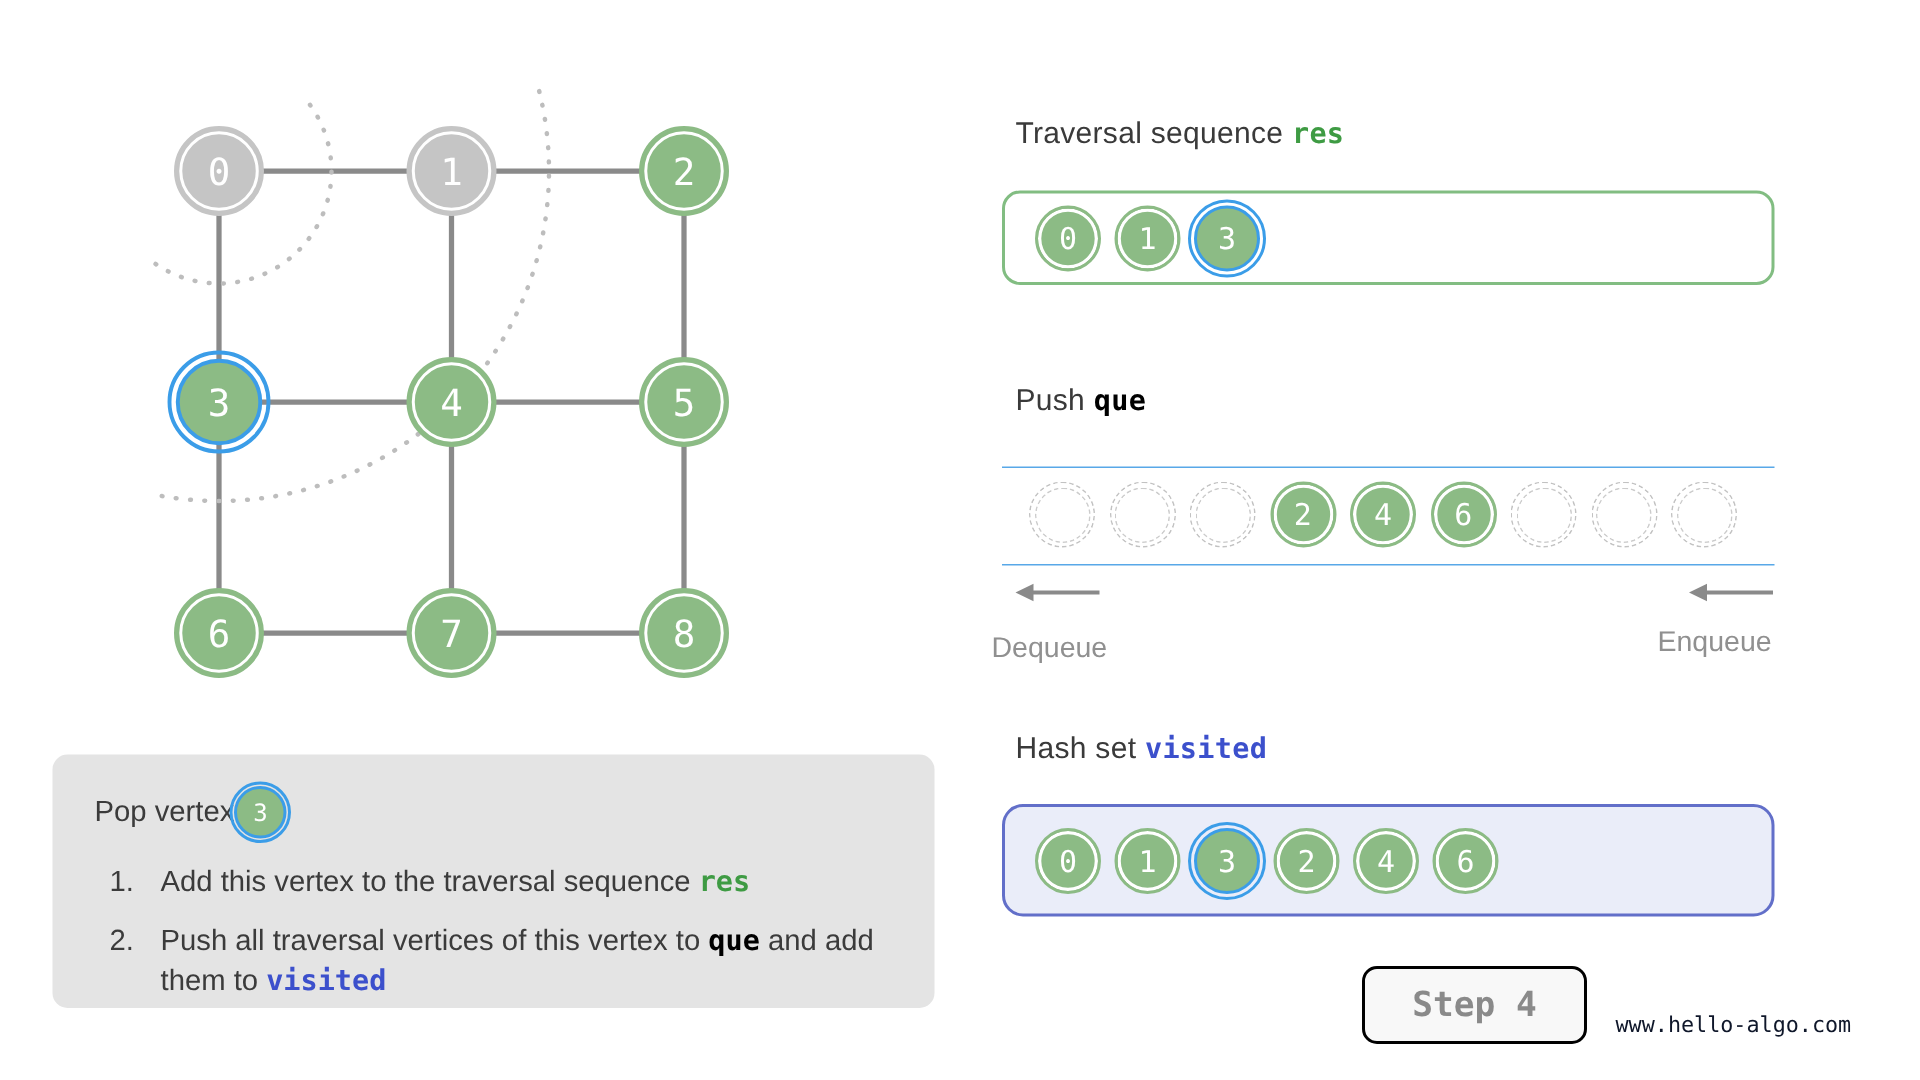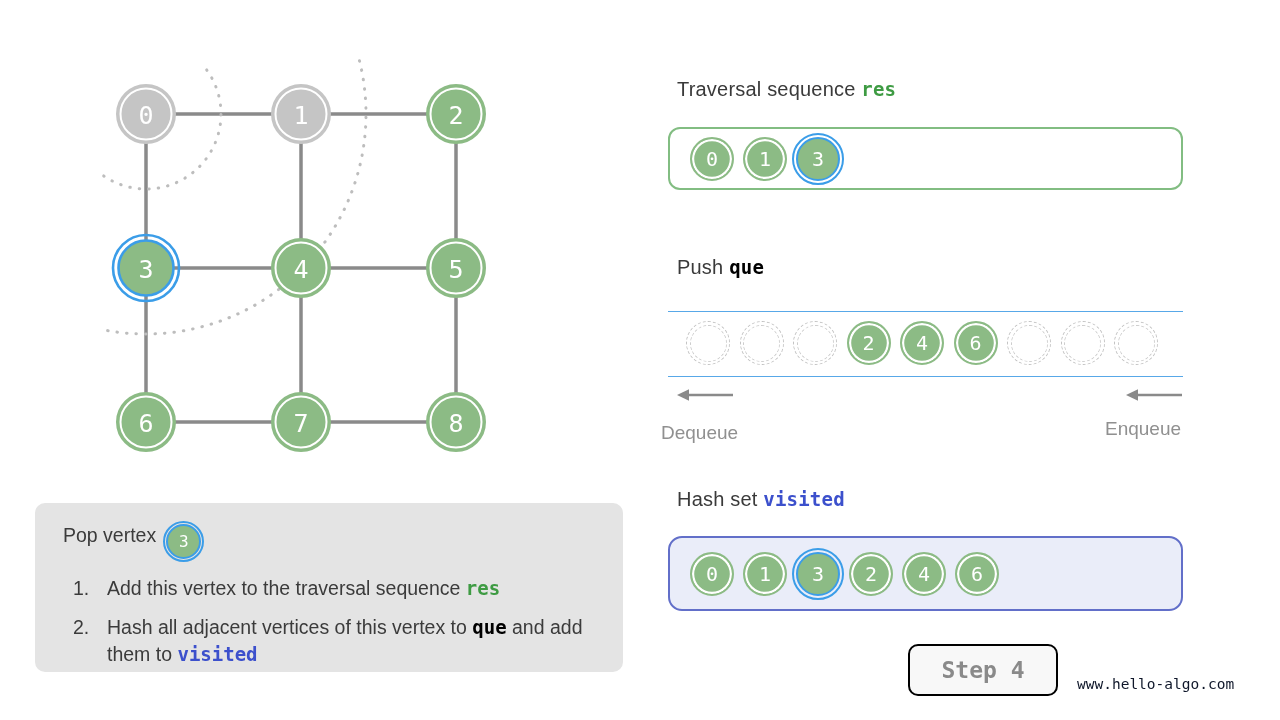--- a/index.html
+++ b/index.html
@@ -57,21 +57,21 @@
   .queue-row { position:absolute; left:686px; top:321px; display:flex; gap:9.5px; }
 
   .flow-label { position:absolute; font-size:19px; color:#909090; }
 
   
   .caption-box {
     position:absolute; left:35px; top:503px; width:588px; height:169px;
     background:#e4e4e4; border-radius:10px; padding:21px 28px 0 28px;
     font-size:19.5px; color:#3b3b3b;
   }
-  .caption-line1 { display:flex; align-items:flex-start; gap:10px; }
+  .caption-line1 { display:flex; align-items:center; }
   .caption-list { margin-top:16px; display:flex; flex-direction:column; gap:11px; }
   .list-row { display:flex; margin-left:10px; line-height:1.42; }
   .list-marker { width:24px; flex:0 0 auto; margin-right:10px; }
   .list-text { flex:1; }
 
   
   .step-btn {
     position:absolute; left:908px; top:644px; width:150px; height:52px;
     background:#f8f8f8; border:2px solid #000000; border-radius:10px;
     display:flex; align-items:center; justify-content:center;
@@ -136,21 +136,21 @@
     <span>Pop vertex</span>
     <span class="node small active">3</span>
   </div>
   <div class="caption-list">
       <div class="list-row">
         <span class="list-marker">1.</span>
         <span class="list-text"><span>Add this vertex to the traversal sequence </span><span class="code green">res</span></span>
       </div>
       <div class="list-row">
         <span class="list-marker">2.</span>
-        <span class="list-text"><span>Hash all adjacent vertices of this vertex to </span><span class="code blue">que</span><span> and add them to </span><span class="code indigo">visited</span></span>
+        <span class="list-text"><span>Push all traversal vertices of this vertex to </span><span class="code blue">que</span><span> and add them to </span><span class="code indigo">visited</span></span>
       </div>
     </div>
 </div>
 
 <div class="heading abs" style="left:677px; top:78px;">
   <span>Traversal sequence</span>
   <span class="code green">res</span>
 </div>
 <div class="panel-box res-box">
     <div class="node green">0</div>

